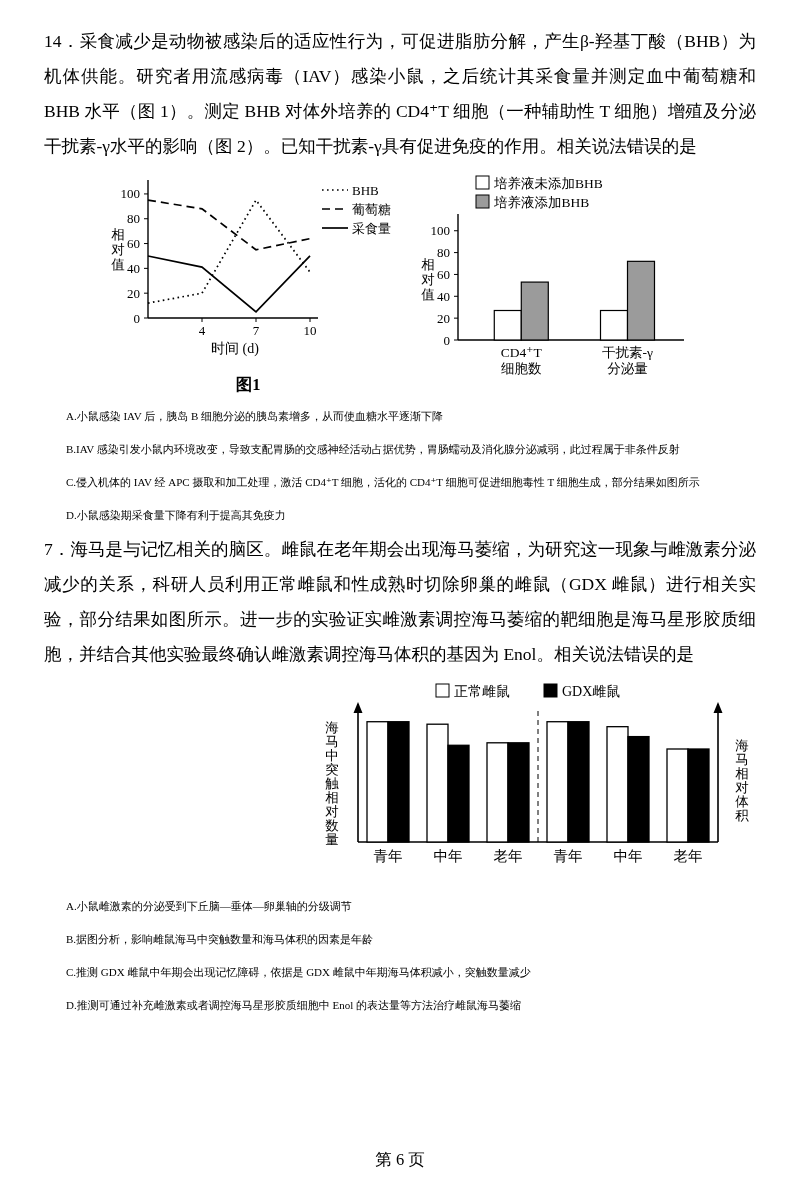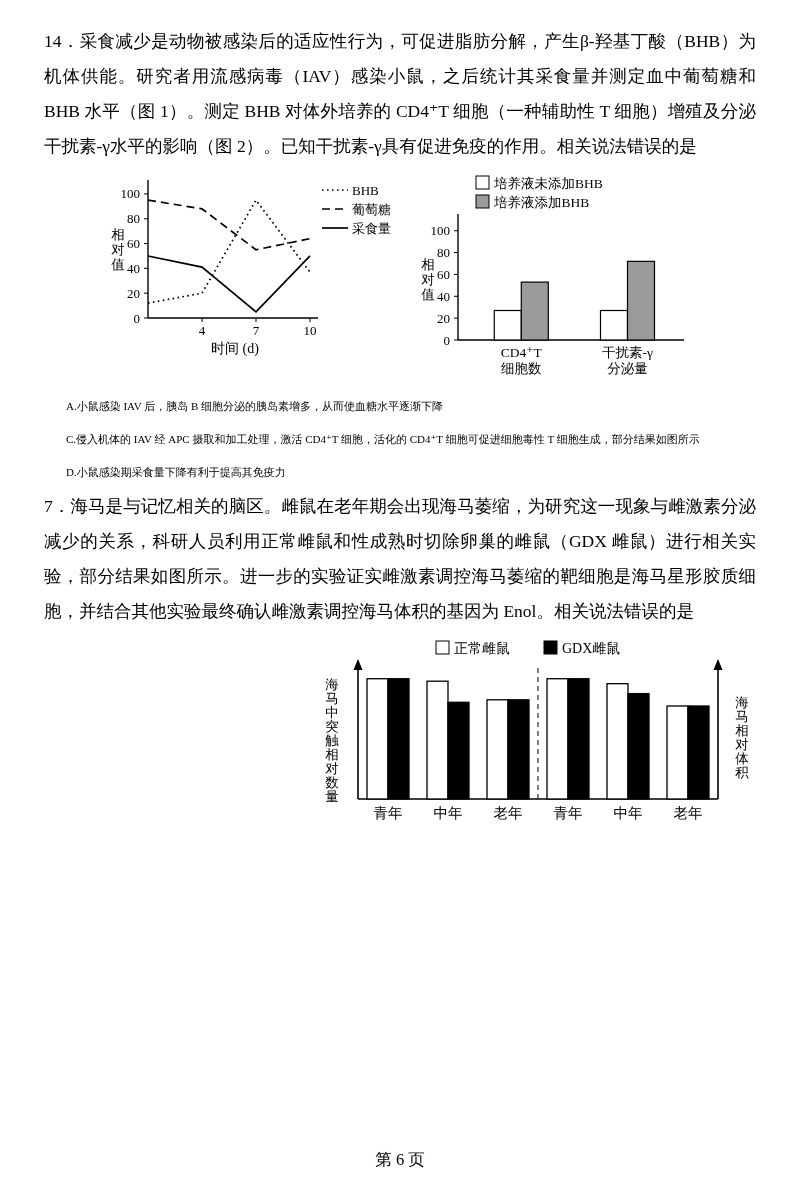--- a/index.html
+++ b/index.html
@@ -58,20 +58,21 @@
             <polyline points="50,133.11111111111111 104,123.18518518518519 158,30.129629629629633 212,102.09259259259258" fill="none" stroke="#000" stroke-width="1.7" stroke-dasharray="1.6 3.4"></polyline>
             <polyline points="50,30.129629629629633 104,38.814814814814824 158,79.75925925925925 212,68.5925925925926" fill="none" stroke="#000" stroke-width="1.7" stroke-dasharray="8 5"></polyline>
             <polyline points="50,85.96296296296296 104,97.12962962962962 158,141.7962962962963 212,85.96296296296296" fill="none" stroke="#000" stroke-width="1.7"></polyline>
             <line x1="224" y1="20" x2="250" y2="20" stroke="#000" stroke-width="1.7" stroke-dasharray="1.6 3.4"></line>
             <text x="254" y="24.5" font-size="13" text-anchor="start">BHB</text>
             <line x1="224" y1="39" x2="250" y2="39" stroke="#000" stroke-width="1.7" stroke-dasharray="8 5"></line>
             <text x="254" y="43.5" font-size="13" text-anchor="start">葡萄糖</text>
             <line x1="224" y1="58" x2="250" y2="58" stroke="#000" stroke-width="1.7"></line>
             <text x="254" y="62.5" font-size="13" text-anchor="start">采食量</text>
           </svg>
+        <figcaption>图1</figcaption>
       </figure>
       <figure>
         <svg width="290" height="212" viewBox="0 0 290 212">
             <rect x="64" y="6" width="13" height="13" fill="#ffffff" stroke="#000"></rect>
             <text x="82" y="17.5" font-size="13.5" text-anchor="start">培养液未添加BHB</text>
             <rect x="64" y="25" width="13" height="13" fill="#9b9b9b" stroke="#000"></rect>
             <text x="82" y="36.5" font-size="13.5" text-anchor="start">培养液添加BHB</text>
             <line x1="46" y1="44" x2="46" y2="170" stroke="#000" stroke-width="1.4"></line>
             <line x1="46" y1="170" x2="272" y2="170" stroke="#000" stroke-width="1.4"></line>
             <line x1="42" y1="170" x2="46" y2="170" stroke="#000"></line>
@@ -96,20 +97,21 @@
             <text x="215.5" y="203" font-size="13.5" text-anchor="middle">分泌量</text>
             <text x="16" y="99" font-size="13.5" text-anchor="middle">相</text>
             <text x="16" y="114" font-size="13.5" text-anchor="middle">对</text>
             <text x="16" y="129" font-size="13.5" text-anchor="middle">值</text>
           </svg>
       </figure>
     </div>
 
     <div class="options">
       <p class="option">A.小鼠感染 IAV 后，胰岛 B 细胞分泌的胰岛素增多，从而使血糖水平逐渐下降</p>
+      <p class="option">B.IAV 感染引发小鼠内环境改变，导致支配胃肠的交感神经活动占据优势，胃肠蠕动及消化腺分泌减弱，此过程属于非条件反射</p>
       <p class="option">C.侵入机体的 IAV 经 APC 摄取和加工处理，激活 CD4⁺T 细胞，活化的 CD4⁺T 细胞可促进细胞毒性 T 细胞生成，部分结果如图所示</p>
       <p class="option">D.小鼠感染期采食量下降有利于提高其免疫力</p>
     </div>
   </section>
 
   <section class="question">
     <p class="stem">7．海马是与记忆相关的脑区。雌鼠在老年期会出现海马萎缩，为研究这一现象与雌激素分泌减少的关系，科研人员利用正常雌鼠和性成熟时切除卵巢的雌鼠（GDX 雌鼠）进行相关实验，部分结果如图所示。进一步的实验证实雌激素调控海马萎缩的靶细胞是海马星形胶质细胞，并结合其他实验最终确认雌激素调控海马体积的基因为 Enol。相关说法错误的是</p>
 
     <div class="fig15-wrap">
       <svg width="470" height="200" viewBox="0 0 470 200">
@@ -152,19 +154,25 @@
           <rect x="402" y="69" width="21" height="93" fill="#000000" stroke="#000" stroke-width="1.3"></rect>
           <text x="456" y="70" font-size="13.5" text-anchor="middle">海</text>
           <text x="456" y="84" font-size="13.5" text-anchor="middle">马</text>
           <text x="456" y="98" font-size="13.5" text-anchor="middle">相</text>
           <text x="456" y="112" font-size="13.5" text-anchor="middle">对</text>
           <text x="456" y="126" font-size="13.5" text-anchor="middle">体</text>
           <text x="456" y="140" font-size="13.5" text-anchor="middle">积</text>
         </svg>
     </div>
 
+    <div class="options">
+      <p class="option">A.小鼠雌激素的分泌受到下丘脑—垂体—卵巢轴的分级调节</p>
+      <p class="option">B.据图分析，影响雌鼠海马中突触数量和海马体积的因素是年龄</p>
+      <p class="option">C.推测 GDX 雌鼠中年期会出现记忆障碍，依据是 GDX 雌鼠中年期海马体积减小，突触数量减少</p>
+      <p class="option">D.推测可通过补充雌激素或者调控海马星形胶质细胞中 Enol 的表达量等方法治疗雌鼠海马萎缩</p>
+    </div>
   </section>
 
   <footer>
     <span>第 6 页</span>
   </footer>
 
 </div>
 
 </body></html>

